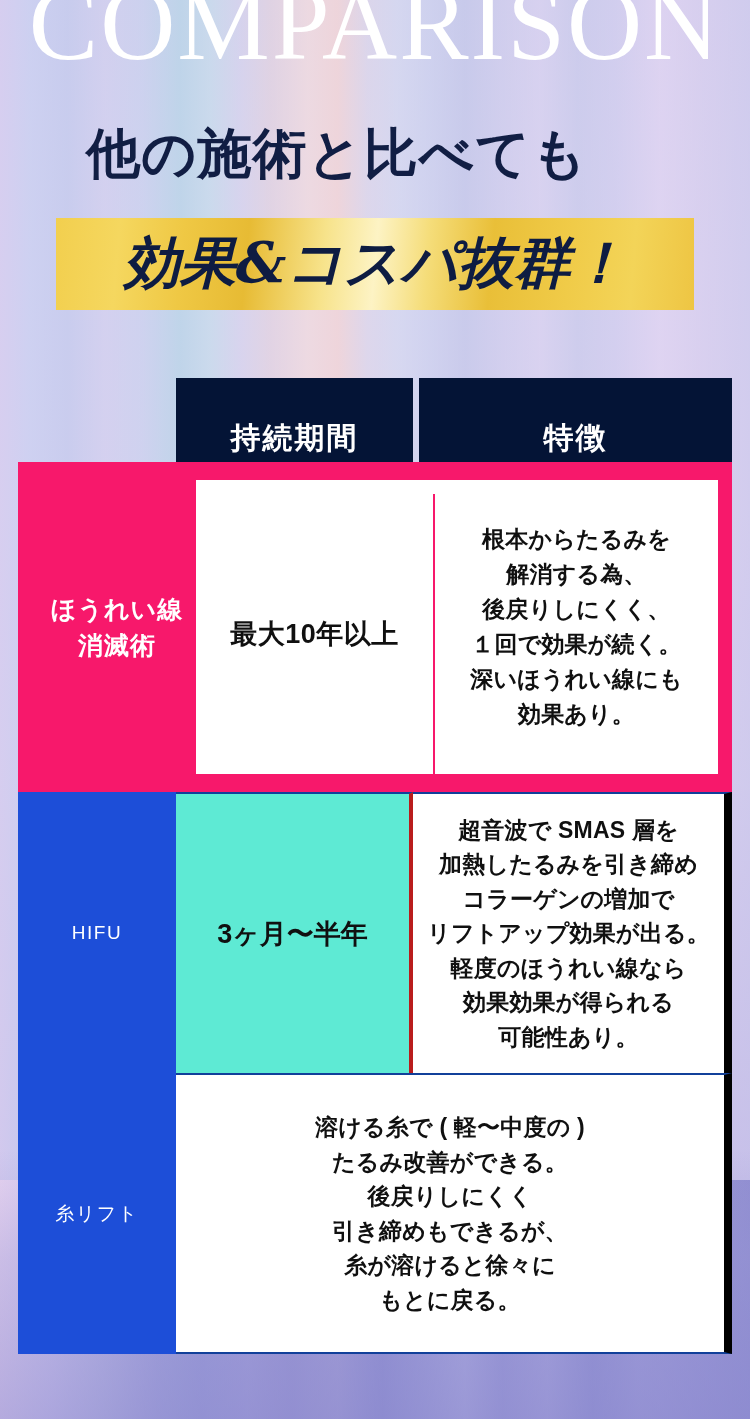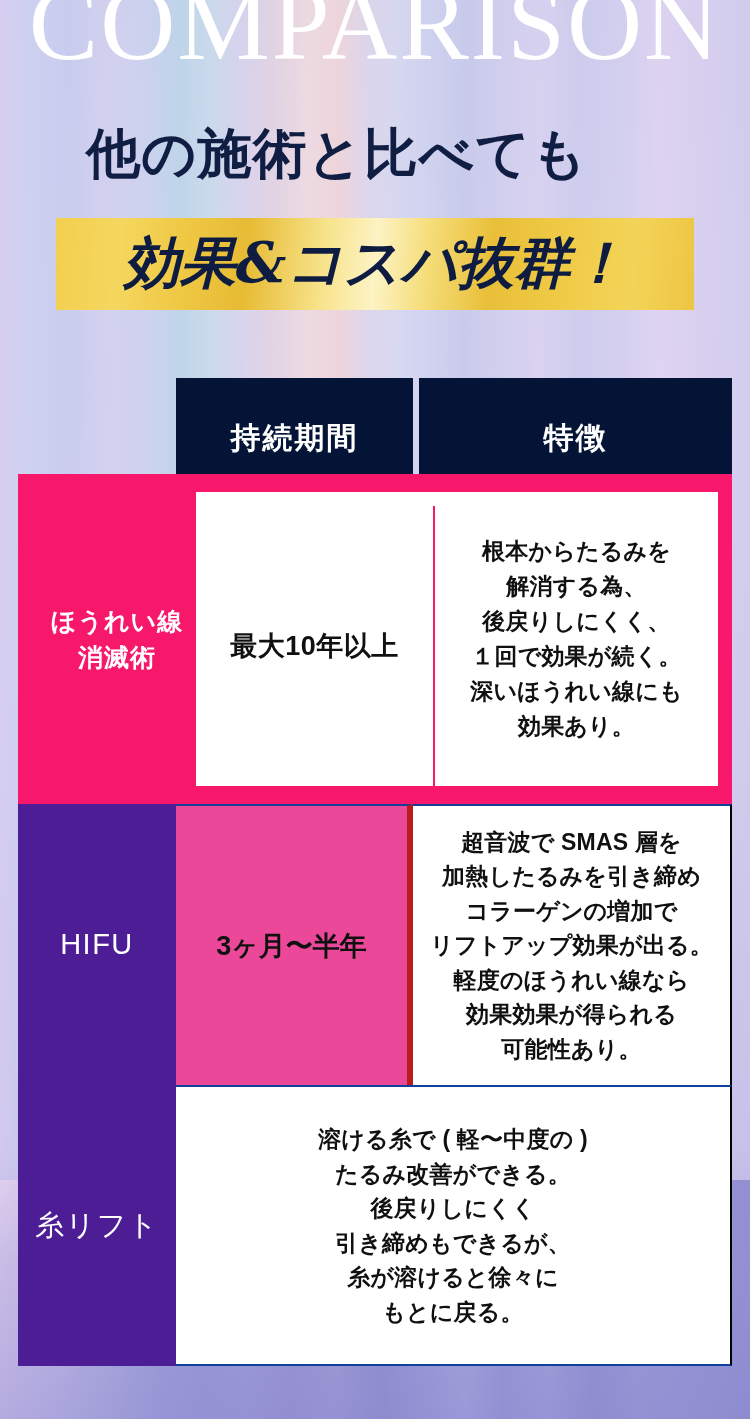--- a/index.html
+++ b/index.html
@@ -161,21 +161,21 @@
   
   .table {
     position: absolute;
     left: 18px;
     top: 378px;
     width: 714px;
   }
 
   
   .row-head {
-    height: 96px;
+    height: 84px;
     margin-left: 158px;
     width: 556px;
     display: flex;
   }
   .row-head .hcell {
     box-sizing: border-box;
     background: #041436;
     color: #ffffff;
     display: flex;
     align-items: center;
@@ -246,59 +246,59 @@
   }
 
   
   .row-n {
     display: flex;
     height: 281px;
   }
   .row-n .n-label {
     width: 158px;
     flex: 0 0 158px;
-    background: #4c1d95;
+    background: #1d4ed8;
     color: #ffffff;
     display: flex;
     align-items: center;
     justify-content: center;
-    font-size: 29px;
+    font-size: 19px;
     letter-spacing: 1.5px;
     font-weight: 400;
   }
   .row-n .n-dur {
     width: 237px;
     flex: 0 0 237px;
-    background: #ec4899;
+    background: #5eead4;
     display: flex;
     align-items: center;
     justify-content: center;
     font-size: 27px;
     font-weight: 700;
     color: #101010;
     box-sizing: border-box;
-    border-right: 6px solid #b91c1c;
+    border-right: 4px solid #b91c1c;
     border-top: 2px solid #11409a;
   }
   .row-n .n-feat {
     flex: 1 1 auto;
     background: #ffffff;
     display: flex;
     align-items: center;
     justify-content: center;
     font-size: 23px;
     font-weight: 700;
     line-height: 1.5;
     color: #101010;
     text-align: center;
     letter-spacing: 0.2px;
     padding: 0 8px;
     box-sizing: border-box;
     border-top: 2px solid #11409a;
-    border-right: 2px solid #000000;
+    border-right: 8px solid #000000;
   }
   .row-n.row-last .n-dur,
   .row-n.row-last .n-feat {
     border-bottom: 2px solid #11409a;
   }
   .multiline { white-space: pre-line; }
 </style>
 </head>
 <body>
 

